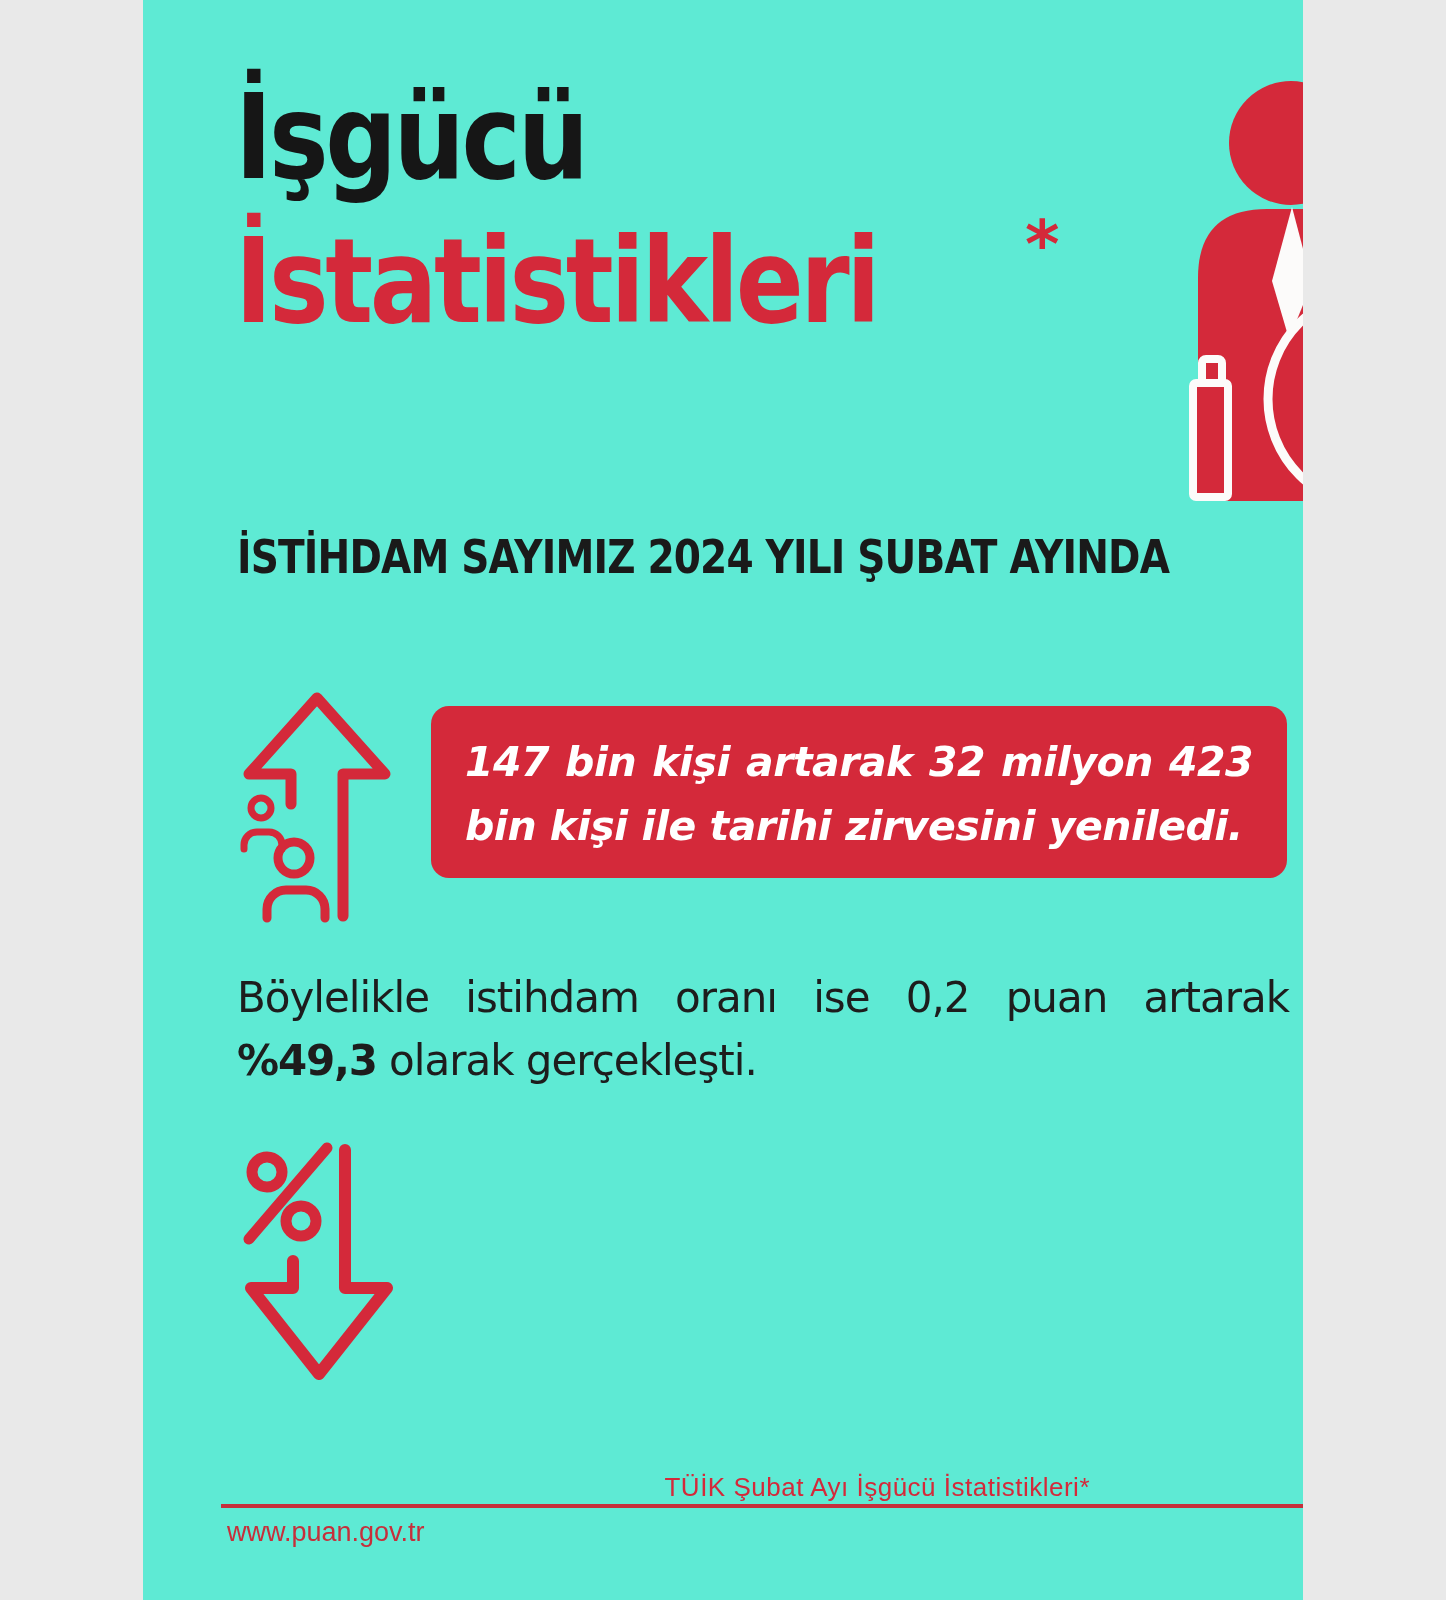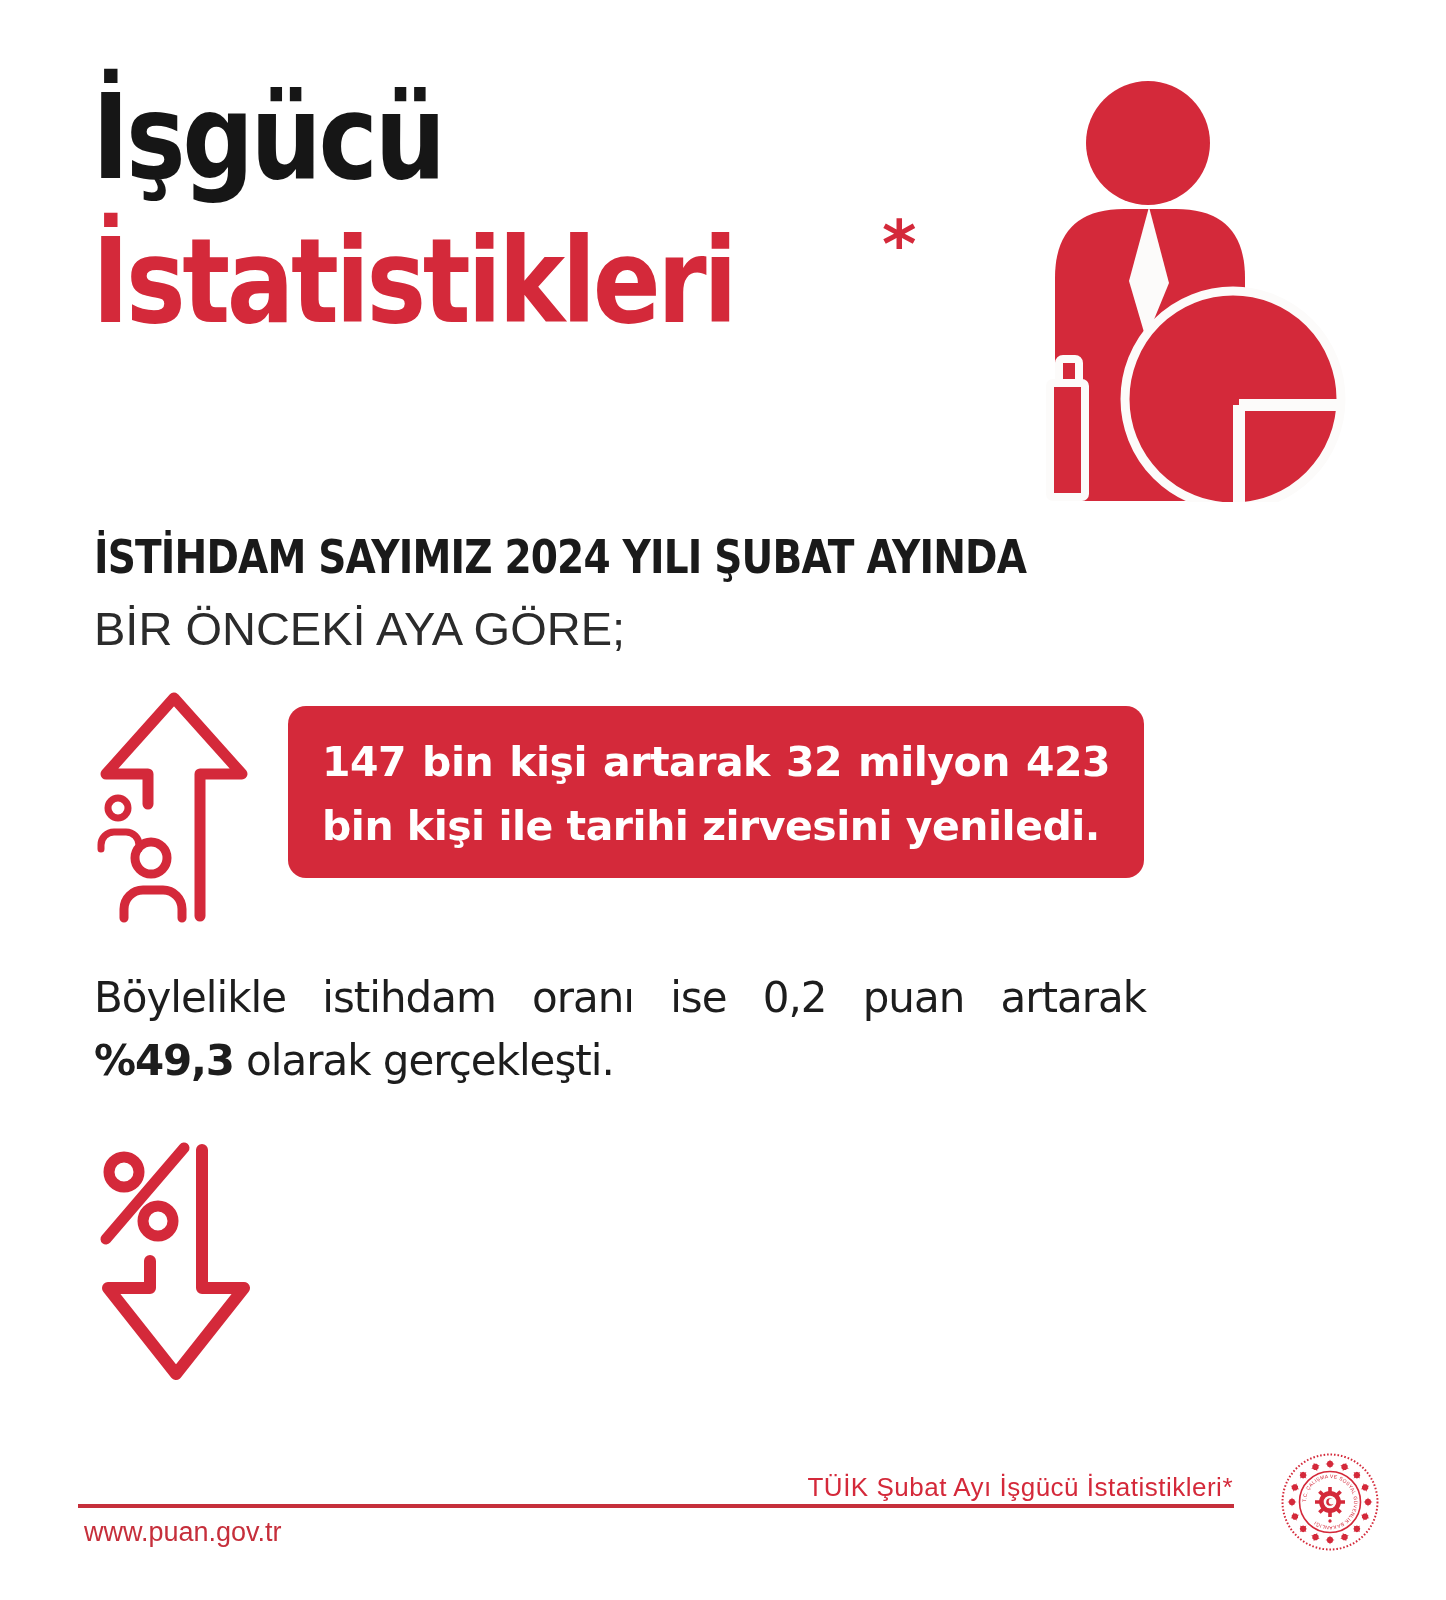--- a/index.html
+++ b/index.html
@@ -1,16 +1,16 @@
 <!DOCTYPE html>
 <html><head>
 <meta charset="utf-8">
 <style>
   html,body{margin:0;padding:0;background:#e9e9e9;}
-  .page{position:relative;width:1446px;height:1600px;margin:0 auto;background:#ffffff;overflow:hidden;
+  .page{position:relative;width:1160px;height:1600px;margin:0 auto;background:#5eead4;overflow:hidden;
         font-family:"DejaVu Sans","Liberation Sans",sans-serif;color:#1d1d1d;}
   .abs{position:absolute;}
 
   
   .title{left:92px;top:66px;}
   .title .tline{font-size:118px;font-weight:800;line-height:1.22;letter-spacing:-4px;
                 transform:scaleX(.85);transform-origin:left;white-space:nowrap;color:#161616;}
   .title .tline.red{color:#d4293a;}
   .asterisk{left:882px;top:206px;font-size:66px;font-weight:800;color:#d4293a;}
 
@@ -22,21 +22,21 @@
   .intro-l1{font-size:46px;font-weight:800;letter-spacing:-1px;transform:scaleX(.85);
             transform-origin:left;white-space:nowrap;color:#1a1a1a;margin-bottom:17px;}
   .intro-l2{font-family:"Liberation Sans",sans-serif;font-size:47px;font-weight:400;
             letter-spacing:0;color:#2b2b2b;white-space:nowrap;}
 
   
   .up-icon{left:94px;top:686px;}
   .red-box{left:288px;top:706px;width:856px;background:#d4293a;border-radius:18px;
            box-sizing:border-box;padding:25px 34px 20px 34px;}
   .red-box p{margin:0;color:#fff;font-size:41px;font-weight:700;line-height:1.55;
-             text-align:justify;text-align-last:left;letter-spacing:-.5px;}
+             text-align:justify;text-align-last:left;letter-spacing:-.5px;font-style:italic;}
 
   
   .para{margin:0;font-size:42px;line-height:1.5;letter-spacing:-1px;color:#1d1d1d;
         text-align:justify;text-align-last:left;}
   .para .b{font-weight:700;letter-spacing:-1.2px;}
   .para1{left:94px;top:966px;width:1052px;}
   .pct-icon{left:94px;top:1136px;}
   .para2{left:286px;top:1132px;width:1026px;}
 
   
@@ -65,21 +65,20 @@
     <g stroke="#fcfbfa" stroke-width="8" fill="#d4293a">
       <rect x="31" y="278" width="20" height="30" rx="4"></rect>
       <rect x="22" y="302" width="35" height="114" rx="3"></rect>
     </g>
     <circle cx="205" cy="318" r="108" fill="#d4293a" stroke="#fcfbfa" stroke-width="9"></circle>
     <path d="M211,324 H315 M211,324 V428" stroke="#fcfbfa" stroke-width="12" fill="none"></path>
   </svg>
 
   <div class="abs intro">
     <div class="intro-l1">İSTİHDAM SAYIMIZ 2024 YILI ŞUBAT AYINDA</div>
-    <div class="intro-l2">BİR ÖNCEKİ AYA GÖRE;</div>
   </div>
 
   <svg class="abs up-icon" width="160" height="240" viewBox="0 0 160 240">
     <g fill="none" stroke="#d4293a" stroke-width="11" stroke-linecap="round" stroke-linejoin="round">
       <path d="M54,118 V88 H12 L80,12 L148,88 H106 V230"></path>
       <circle cx="24" cy="122" r="10" stroke-width="7"></circle>
       <path d="M7,163 v-4 a13,13 0 0 1 13,-13 h12 a13,13 0 0 1 13,13 v4" stroke-width="7"></path>
       <circle cx="57" cy="172" r="16" stroke-width="9"></circle>
       <path d="M30,232 v-9 a19,19 0 0 1 19,-19 h20 a19,19 0 0 1 19,19 v9" stroke-width="9"></path>
     </g>

